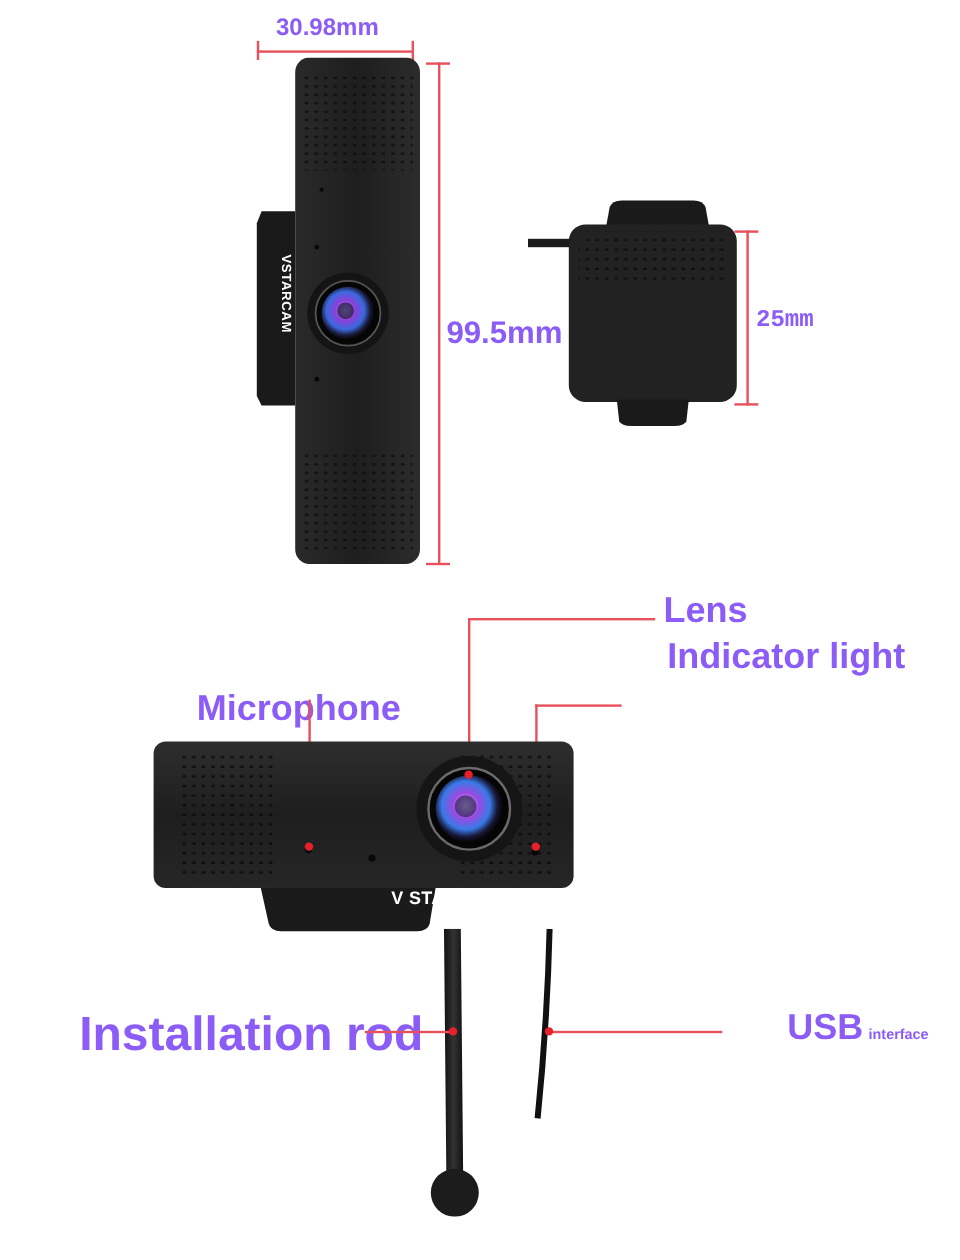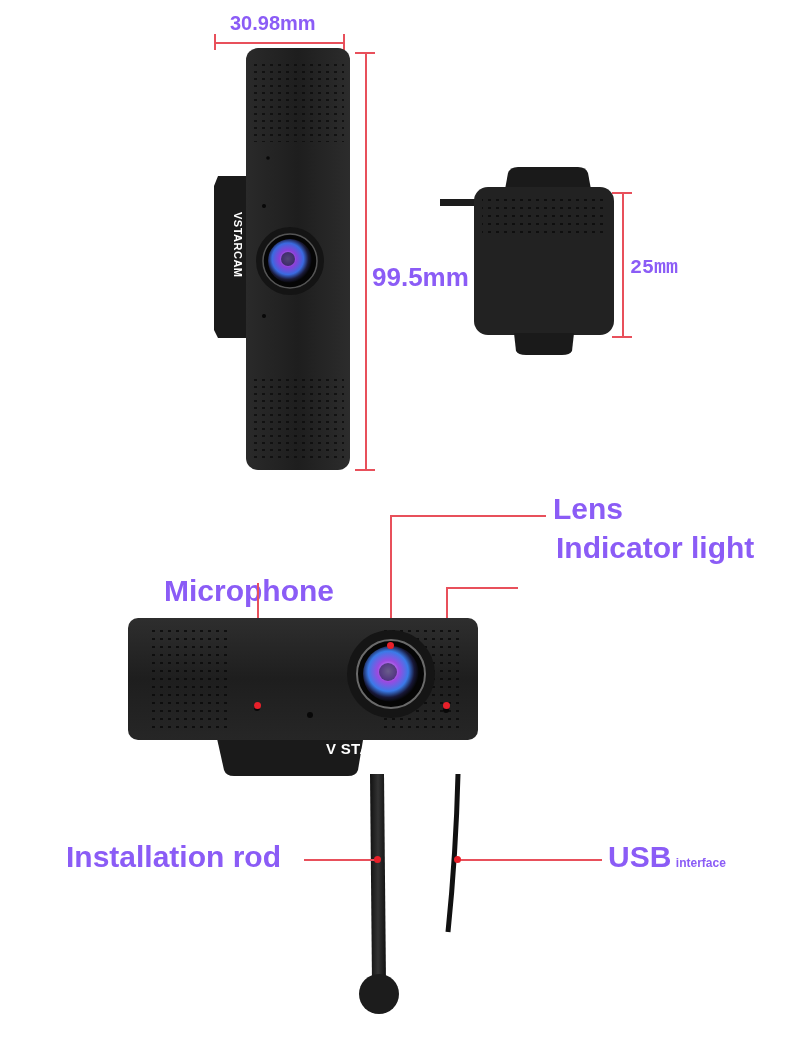--- a/index.html
+++ b/index.html
@@ -154,22 +154,22 @@
         <stop offset="100%" stop-color="#111"></stop>
       </linearGradient>
     </defs>
     <path d="M12 0 L26 0 L28 210 L14 210 Z" fill="url(#rodg)"></path>
     <circle cx="21" cy="220" r="20" fill="#1c1c1c"></circle>
 
     <path d="M100 0 Q98 80 90 158" stroke="#111" stroke-width="5" fill="none"></path>
   </svg>
 </div>
 
-<div class="abs label" style="left:66px; top:840px; font-size:30px;">Installation rod</div>
+<div class="abs label" style="left:66px; top:840px; font-size:40px;">Installation rod</div>
 <div class="dim-line" style="left:304px; top:859px; width:72px; height:1.5px;"></div>
 <div class="dot" style="left:374px; top:856px;"></div>
 
 <div class="abs label" style="left:608px; top:840px;">
-  <span style="font-size:30px;">USB</span>
+  <span style="font-size:30px;margin-left:48px;">USB</span>
   <span style="font-size:12px;">interface</span>
 </div>
 <div class="dim-line" style="left:458px; top:859px; width:144px; height:1.5px;"></div>
 <div class="dot" style="left:454px; top:856px;"></div>
 
 </body></html>

